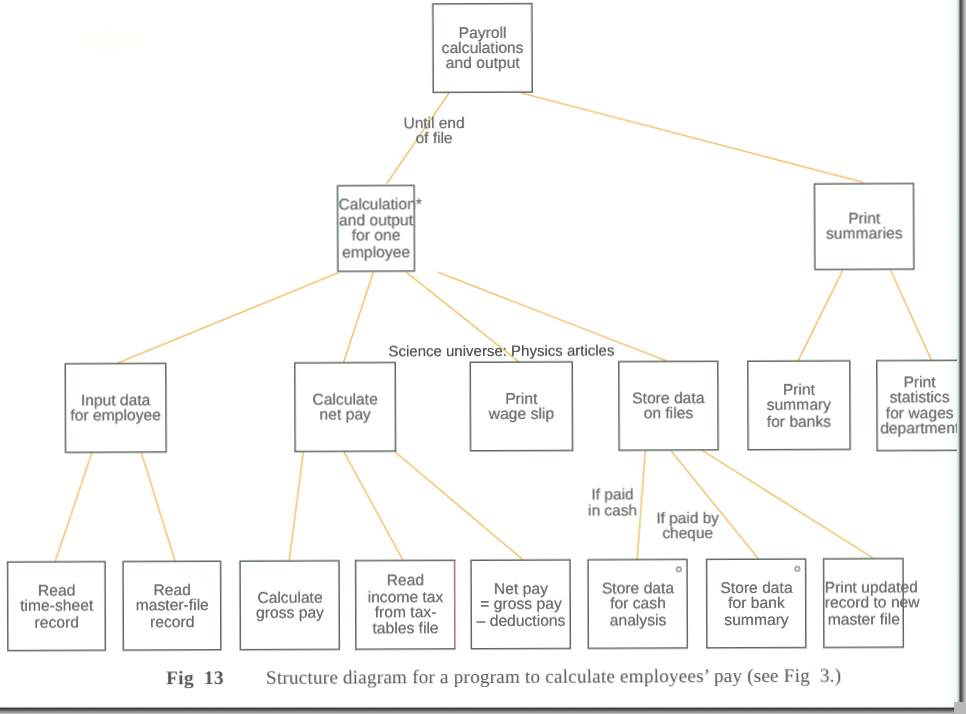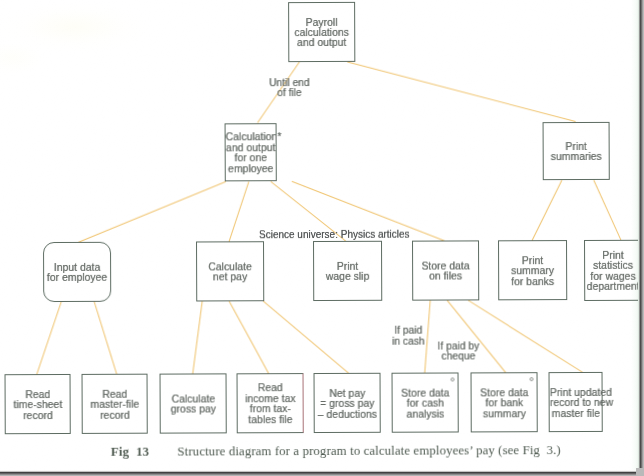--- a/index.html
+++ b/index.html
@@ -83,21 +83,21 @@
   <div id="nodes">
         <div class="node" style="left: 289px; top: 2px; width: 67px; height: 60px;"><span class="node-text">Payroll
 calculations
 and output</span></div>
         <div class="node" style="left: 225px; top: 122.5px; width: 52px; height: 58.8px;"><span class="node-text">Calculation*
 and output
 for one
 employee</span></div>
         <div class="node" style="left: 543px; top: 122.5px; width: 67px; height: 58.8px;"><span class="node-text">Print
 summaries</span></div>
-        <div class="node" style="left: 43px; top: 241.4px; width: 68px; height: 59.5px; border-radius: 11px;"><span class="node-text">Input data
+        <div class="node" style="left: 43px; top: 241.4px; width: 68px; height: 59.5px;"><span class="node-text">Input data
 for employee</span></div>
         <div class="node" style="left: 196px; top: 241.4px; width: 68px; height: 59.5px;"><span class="node-text">Calculate
 net pay</span></div>
         <div class="node" style="left: 313px; top: 241.4px; width: 69px; height: 59.5px;"><span class="node-text">Print
 wage slip</span></div>
         <div class="node" style="left: 412px; top: 241.4px; width: 67px; height: 59.5px;"><span class="node-text">Store data
 on files</span></div>
         <div class="node" style="left: 498px; top: 241.4px; width: 69px; height: 59.5px;"><span class="node-text">Print
 summary
 for banks</span></div>

